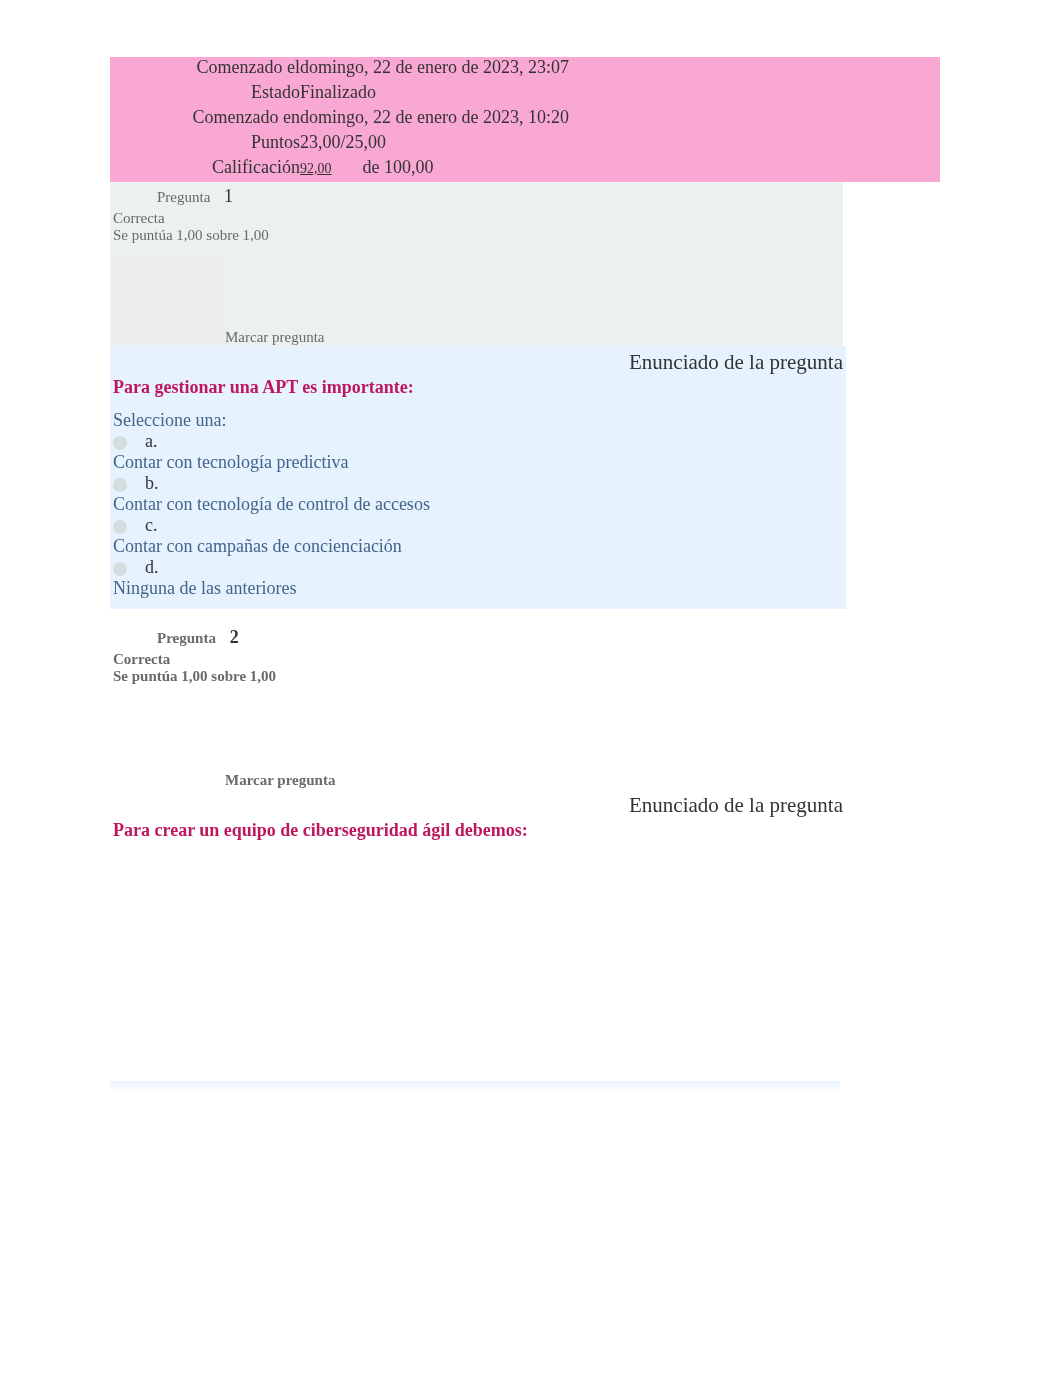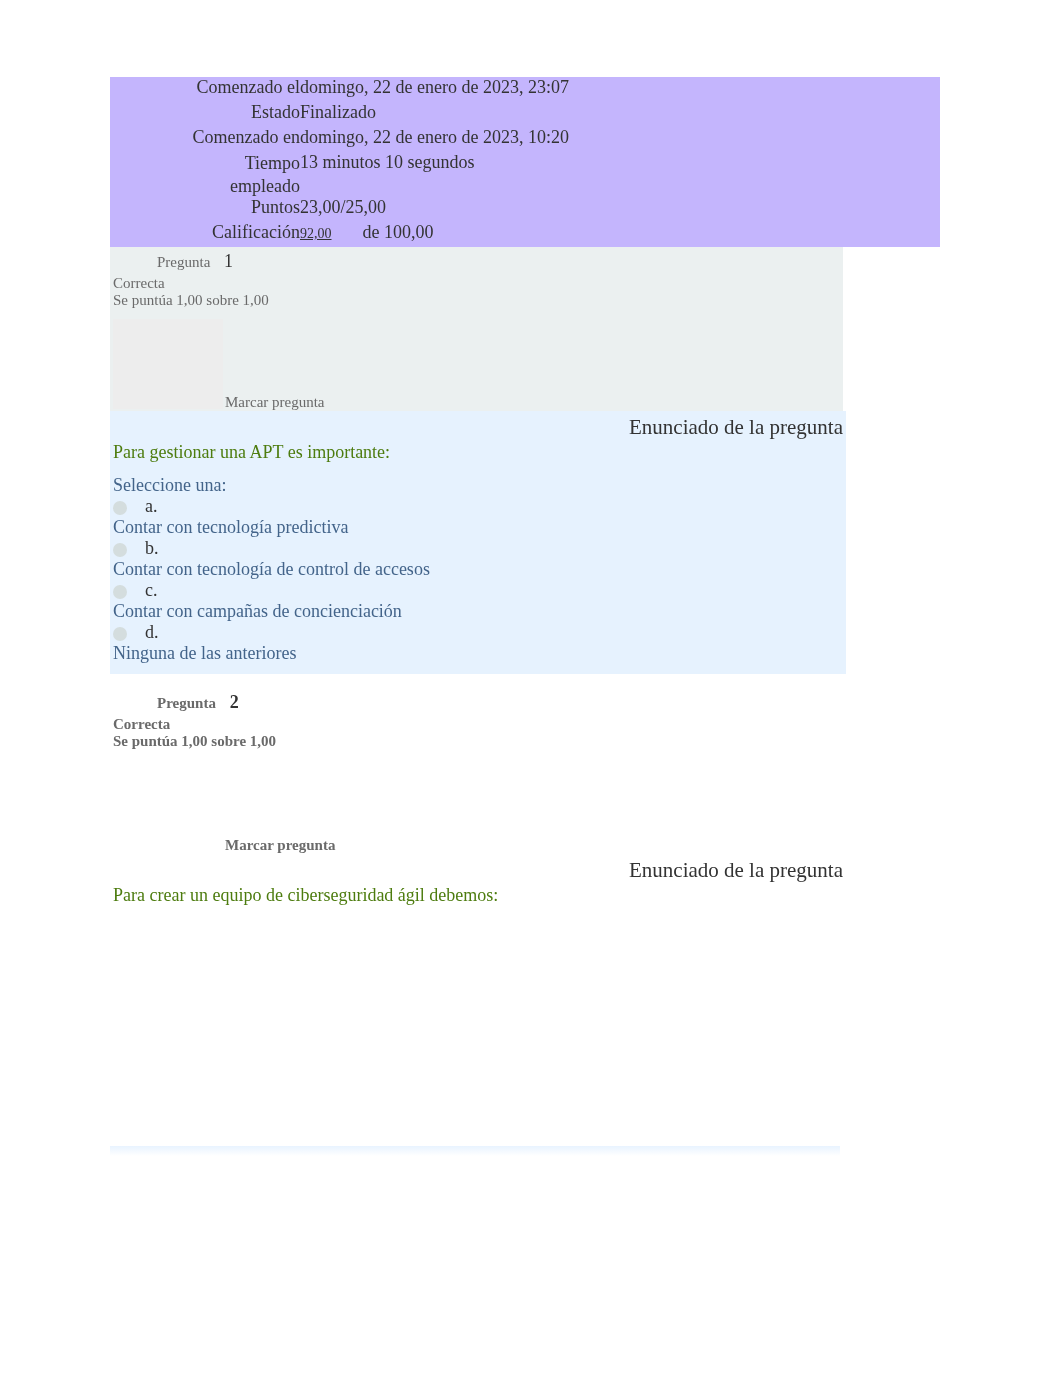--- a/index.html
+++ b/index.html
@@ -6,22 +6,21 @@
       font-family: Georgia, 'Times New Roman', serif;
       margin: 0;
       padding: 0;
       background: #fff;
       width: 1062px;
     }
     .summary-table {
       width: 830px;
       margin-left: 110px;
       border-collapse: collapse;
-      background: #c4b5fd;
-      margin-top: 20px;
+      background: #f9a8d4;
     }
     .summary-table tr {
       height: 25px;
     }
     .summary-table td {
       padding: 0;
       vertical-align: top;
     }
     .summary-label {
       width: 190px;
@@ -100,22 +99,23 @@
     .enunciado-title {
       font-size: 21px;
       color: #333;
       text-align: right;
       padding-left: 158px;
       padding-top: 4px;
       font-family: Georgia, serif;
     }
     .enunciado-text {
       font-size: 18px;
-      color: #4d7c0f;
+      color: #be185d;
       margin-top: 2px;
+      font-weight: bold;
     }
     .select-one {
       font-size: 18px;
       color: #43648a;
       margin-top: 12px;
     }
     .option-row {
       margin-top: 0px;
     }
     .radio-dot {
@@ -178,27 +178,20 @@
   </tr>
   <tr>
     <td class="summary-label">Estado</td>
     <td class="summary-value">Finalizado</td>
   </tr>
   <tr>
     <td class="summary-label">Comenzado en</td>
     <td class="summary-value">domingo, 22 de enero de 2023, 10:20</td>
   </tr>
   <tr>
-    <td class="summary-label multiline">
-      <span>Tiempo</span><br>
-      <span>empleado</span>
-    </td>
-    <td class="summary-value">13 minutos 10 segundos</td>
-  </tr>
-  <tr>
     <td class="summary-label">Puntos</td>
     <td class="summary-value">23,00/25,00</td>
   </tr>
   <tr>
     <td class="summary-label">Calificación</td>
     <td class="summary-value">
       <span class="grade-score">92,00</span>
       <span class="grade-of">de 100,00</span>
     </td>
   </tr>

